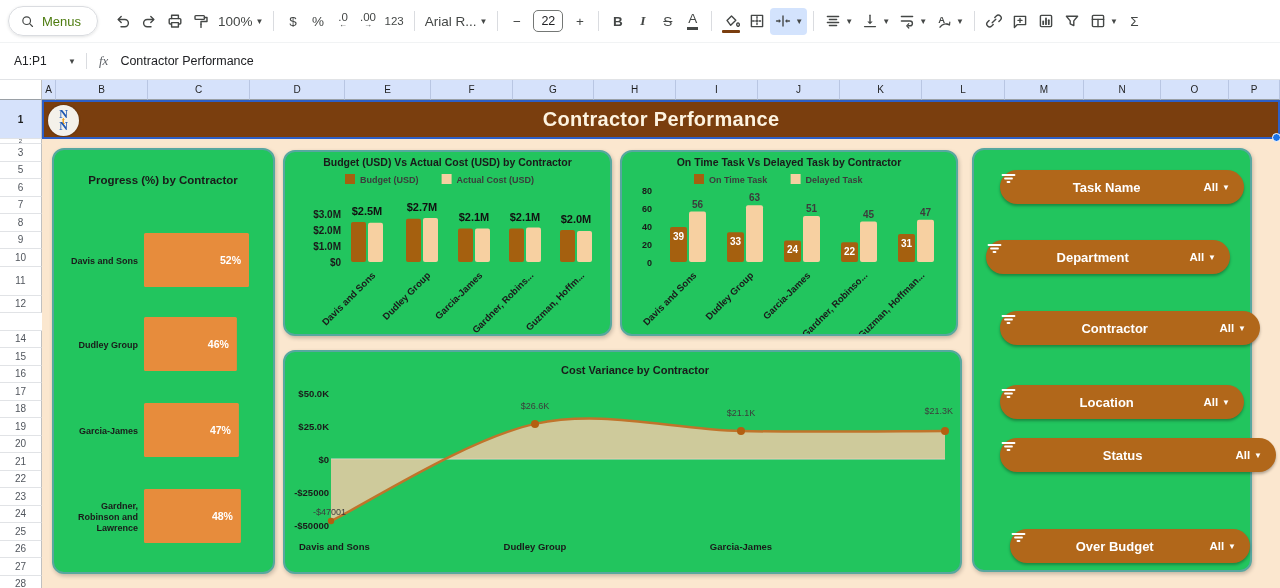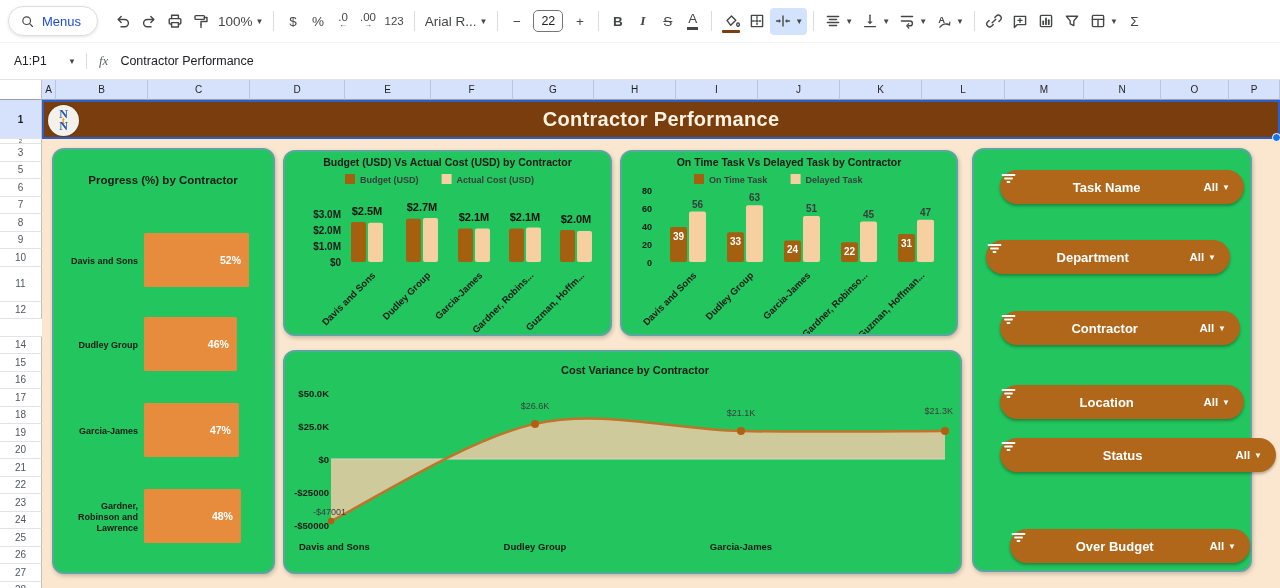--- a/index.html
+++ b/index.html
@@ -5,21 +5,21 @@
   * { box-sizing: border-box; }
   html,body { margin:0; padding:0; }
   body {
     width:1280px; height:588px; overflow:hidden;
     font-family:"Liberation Sans", sans-serif;
     background:#ffffff; position:relative;
   }
   
   .toolbar { height:42px; display:flex; align-items:center; padding:0 8px; background:#fff; }
   .menus-pill { display:flex; align-items:center; gap:7px; border:1px solid #dadce0; border-radius:16px;
-    height:30px; padding:0 16px 0 11px; font-size:13px; color:#1d4ed8; box-shadow:0 1px 3px rgba(60,64,67,.15);
+    height:30px; padding:0 16px 0 11px; font-size:13px; color:#4d7c0f; box-shadow:0 1px 3px rgba(60,64,67,.15);
     margin-right:12px; cursor:pointer; }
   .tb-item { height:27px; min-width:25px; display:flex; align-items:center; justify-content:center;
     border-radius:4px; color:#444746; font-size:13.5px; gap:2px; padding:0 4px; cursor:pointer; position:relative; }
   .tb-item.sel { background:#d3e3fd; }
   .tb-item svg { display:block; }
   .tb-caret { font-size:8px; color:#444746; margin-left:1px; }
   .tb-divider { width:1px; height:20px; background:#dadce0; margin:0 6px; flex:none; }
   .tb-glyph-b { font-weight:bold; }
   .tb-glyph-i { font-style:italic; font-family:"Liberation Serif",serif; font-weight:bold; }
   .tb-glyph-s { text-decoration:line-through; }
@@ -298,21 +298,21 @@
   <div class="row-headers" id="rowHeaders">
       <div class="row-h sel" style="height: 39px;">1</div>
       <div class="row-h" style="height: 5px; font-size: 6px;">2</div>
       <div class="row-h" style="height: 17.5px;">3</div>
       <div class="row-h" style="height: 17.5px;">5</div>
       <div class="row-h" style="height: 17.5px;">6</div>
       <div class="row-h" style="height: 17.5px;">7</div>
       <div class="row-h" style="height: 17.5px;">8</div>
       <div class="row-h" style="height: 17.5px;">9</div>
       <div class="row-h" style="height: 17.5px;">10</div>
-      <div class="row-h" style="height: 35px;">11</div>
+      <div class="row-h" style="height: 29px;">11</div>
       <div class="row-h" style="height: 17.5px;">12</div>
       <div class="row-h" style="height: 17.5px; padding-left: 48px;">13</div>
       <div class="row-h" style="height: 17.5px;">14</div>
       <div class="row-h" style="height: 17.5px;">15</div>
       <div class="row-h" style="height: 17.5px;">16</div>
       <div class="row-h" style="height: 17.5px;">17</div>
       <div class="row-h" style="height: 17.5px;">18</div>
       <div class="row-h" style="height: 17.5px;">19</div>
       <div class="row-h" style="height: 17.5px;">20</div>
       <div class="row-h" style="height: 17.5px;">21</div>
@@ -463,21 +463,21 @@
         </div>
         <div class="pill" style="top: 90px; left: 12px; width: 244px;">
           <svg width="17" height="17" viewBox="0 0 17 17" stroke="#fff" stroke-width="1.8" stroke-linecap="round">
        <line x1="2.5" y1="5" x2="14.5" y2="5"></line>
             <line x1="5" y1="8.5" x2="12" y2="8.5"></line>
             <line x1="7.5" y1="12" x2="9.5" y2="12"></line>
           </svg>
      <span class="pill-label">Department</span>
      <span class="pill-all">All<span class="pc">▼</span></span>
         </div>
-        <div class="pill" style="top: 161px; left: 26px; width: 240px;">
+        <div class="pill" style="top: 161px; left: 26px; width: 260px;">
           <svg width="17" height="17" viewBox="0 0 17 17" stroke="#fff" stroke-width="1.8" stroke-linecap="round">
        <line x1="2.5" y1="5" x2="14.5" y2="5"></line>
             <line x1="5" y1="8.5" x2="12" y2="8.5"></line>
             <line x1="7.5" y1="12" x2="9.5" y2="12"></line>
           </svg>
      <span class="pill-label">Contractor</span>
      <span class="pill-all">All<span class="pc">▼</span></span>
         </div>
         <div class="pill" style="top: 235px; left: 26px; width: 244px;">
           <svg width="17" height="17" viewBox="0 0 17 17" stroke="#fff" stroke-width="1.8" stroke-linecap="round">

